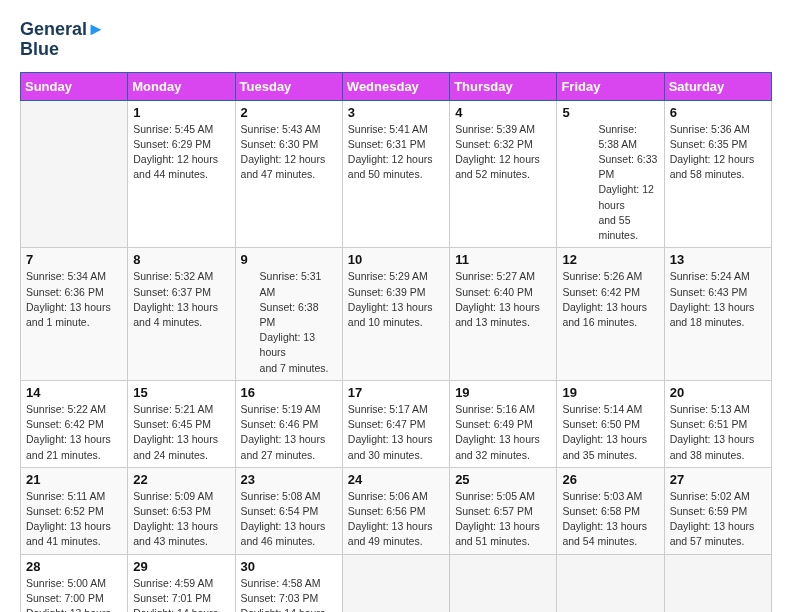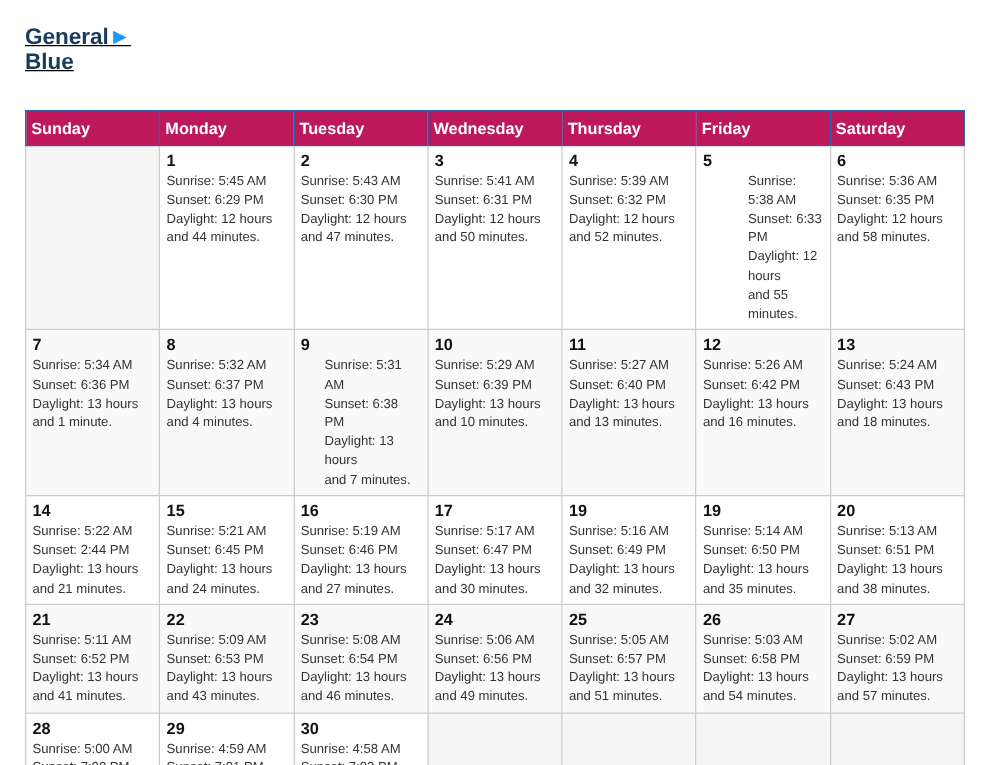--- a/index.html
+++ b/index.html
@@ -7,22 +7,21 @@
       font-family: Arial, sans-serif;
       background: #fff;
       width: 792px;
       min-height: 612px;
       padding: 20px;
     }
     .header {
       display: flex;
       justify-content: space-between;
       align-items: flex-start;
-      margin-bottom: 28px;
-      text-decoration: underline;
+      margin-bottom: 12px;
     }
     .logo {
       display: flex;
       align-items: center;
     }
     .logo-text {
       font-size: 18px;
       font-weight: bold;
       color: #1a3a5c;
       line-height: 1.1;
@@ -41,21 +40,21 @@
     .title-block .location {
       font-size: 16px;
       color: #1a3a5c;
     }
     .calendar {
       width: 100%;
       border-collapse: collapse;
       font-size: 11px;
     }
     .calendar thead th {
-      background-color: #be185d;
+      background-color: #d946ef;
       color: #fff;
       padding: 6px 4px;
       text-align: left;
       font-size: 13px;
       font-weight: bold;
       border: 1px solid #2563a8;
     }
     .calendar tbody td {
       border: 1px solid #ccc;
       vertical-align: top;
@@ -210,21 +209,21 @@
           <div class="day-info" style="white-space: pre-line;">Sunrise: 5:24 AM
 Sunset: 6:43 PM
 Daylight: 13 hours
 and 18 minutes.</div>
         </td>
       </tr>
       <tr class="week-row">
         <td>
           <div class="day-number">14</div>
           <div class="day-info" style="white-space: pre-line;">Sunrise: 5:22 AM
-Sunset: 2:44 PM
+Sunset: 6:42 PM
 Daylight: 13 hours
 and 21 minutes.</div>
         </td>
         <td>
           <div class="day-number">15</div>
           <div class="day-info" style="white-space: pre-line;">Sunrise: 5:21 AM
 Sunset: 6:45 PM
 Daylight: 13 hours
 and 24 minutes.</div>
         </td>

